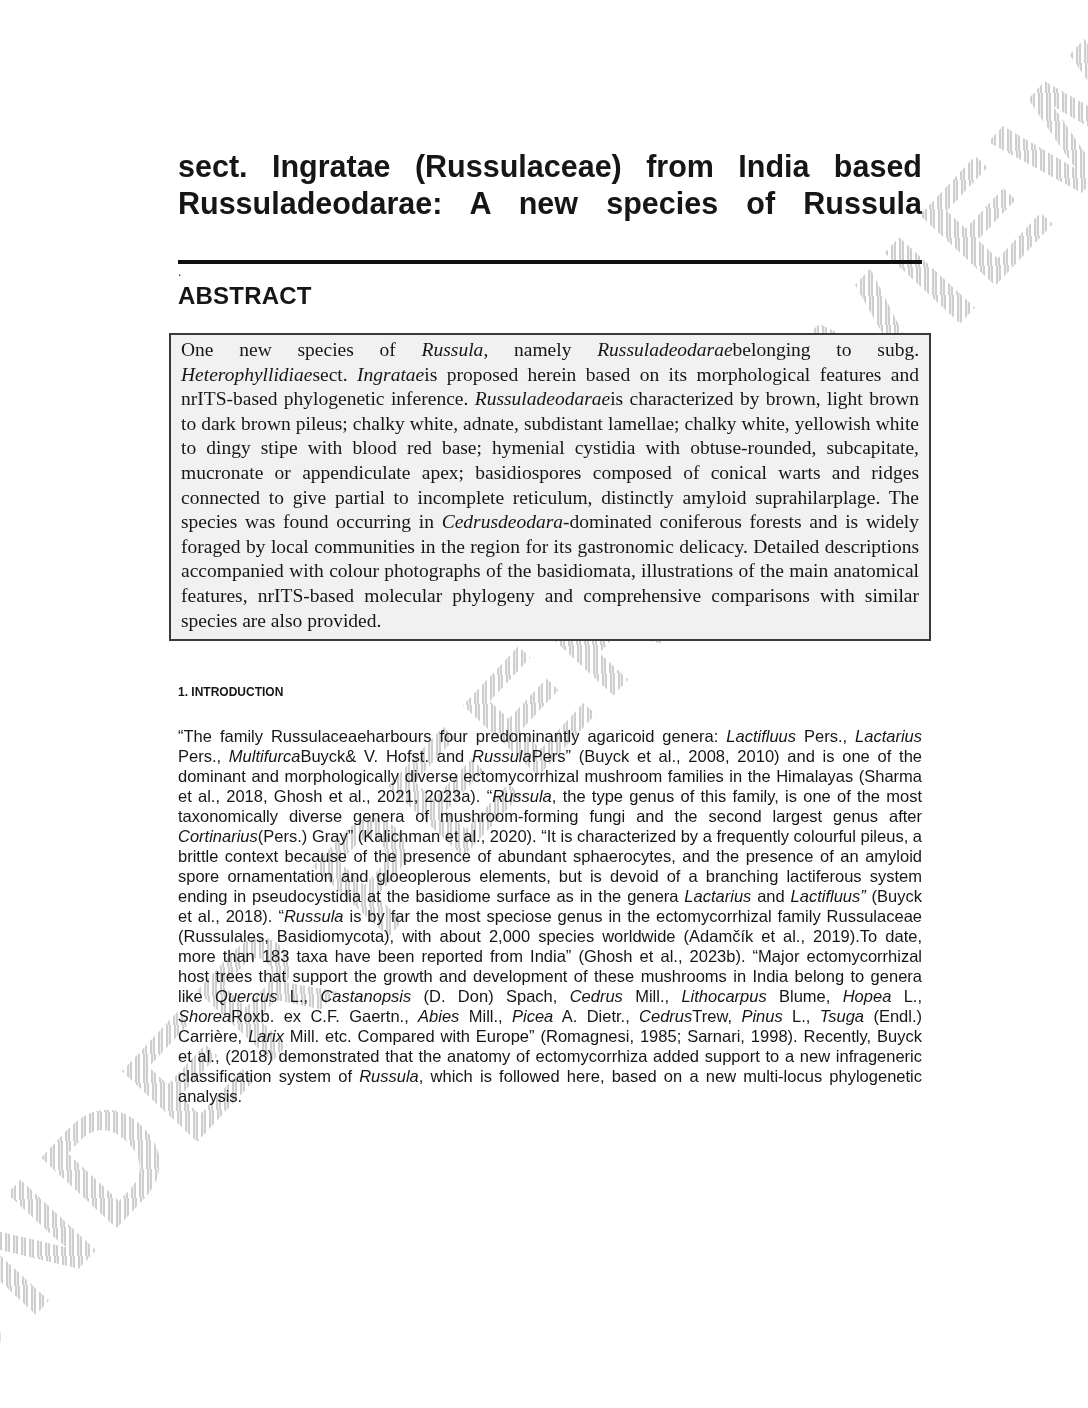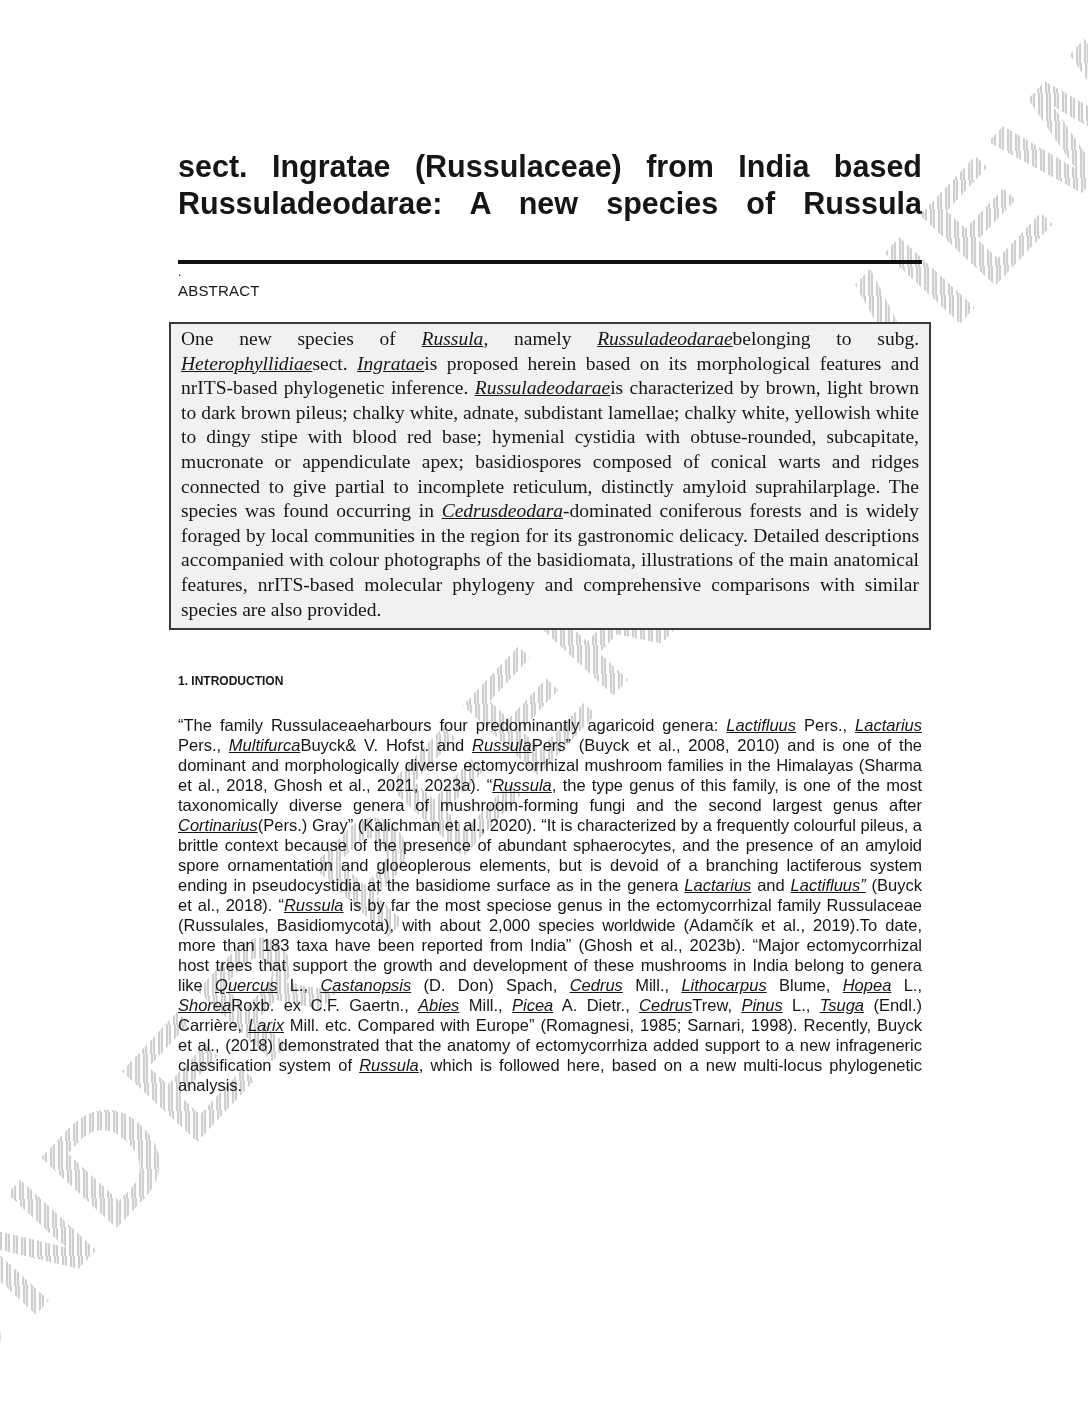--- a/index.html
+++ b/index.html
@@ -3,21 +3,21 @@
 <meta charset="utf-8">
 <style>
   html, body { margin:0; padding:0; overflow:hidden; }
   body {
     width:1088px; height:1408px;
     background:var(--page_bg,#fff);
     color:var(--text_color,#161616);
     font-family:"Liberation Sans", sans-serif;
     position:relative;
   }
-  .it { font-style:italic;text-decoration:underline; }
+  .it { font-style:italic; }
 
   
   .watermark {
     position:absolute; left:520px; top:720px;
     width:0; height:0; overflow:visible;
     z-index:0; pointer-events:none;
   }
   .watermark span {
     display:block; width:max-content;
     transform: translate(-50%,-50%) rotate(-47deg);
@@ -38,21 +38,21 @@
   .content { position:absolute; left:178px; top:0; width:744px; z-index:1; }
 
   .title { margin-top:148px; font-size:30.5px; font-weight:bold; line-height:37px; }
   .title .tline { text-align:justify; }
   .title .tline.just { text-align-last:justify; }
 
   .rule { margin-top:38px; height:4px; background:var(--rule_color,#101010); }
 
   .stray-dot { font-size:12px; line-height:9px; margin-top:4px; }
 
-  .abstract-heading { margin-top:5px; font-size:15px; font-weight:normal; letter-spacing:0.2px; }
+  .abstract-heading { margin-top:5px; font-size:24px; font-weight:bold; letter-spacing:0.2px; }
 
   .abstract-box {
     margin:23px -9px 0 -9px;
     background:var(--abstract_box_bg,#f1f1f1);
     border:2px solid var(--abstract_box_border,#3a3a3a);
     padding:3px 10px 6px 10px;
     font-family:"Liberation Serif", serif;
     font-size:19.5px; line-height:24.6px;
     text-align:justify;
   }

